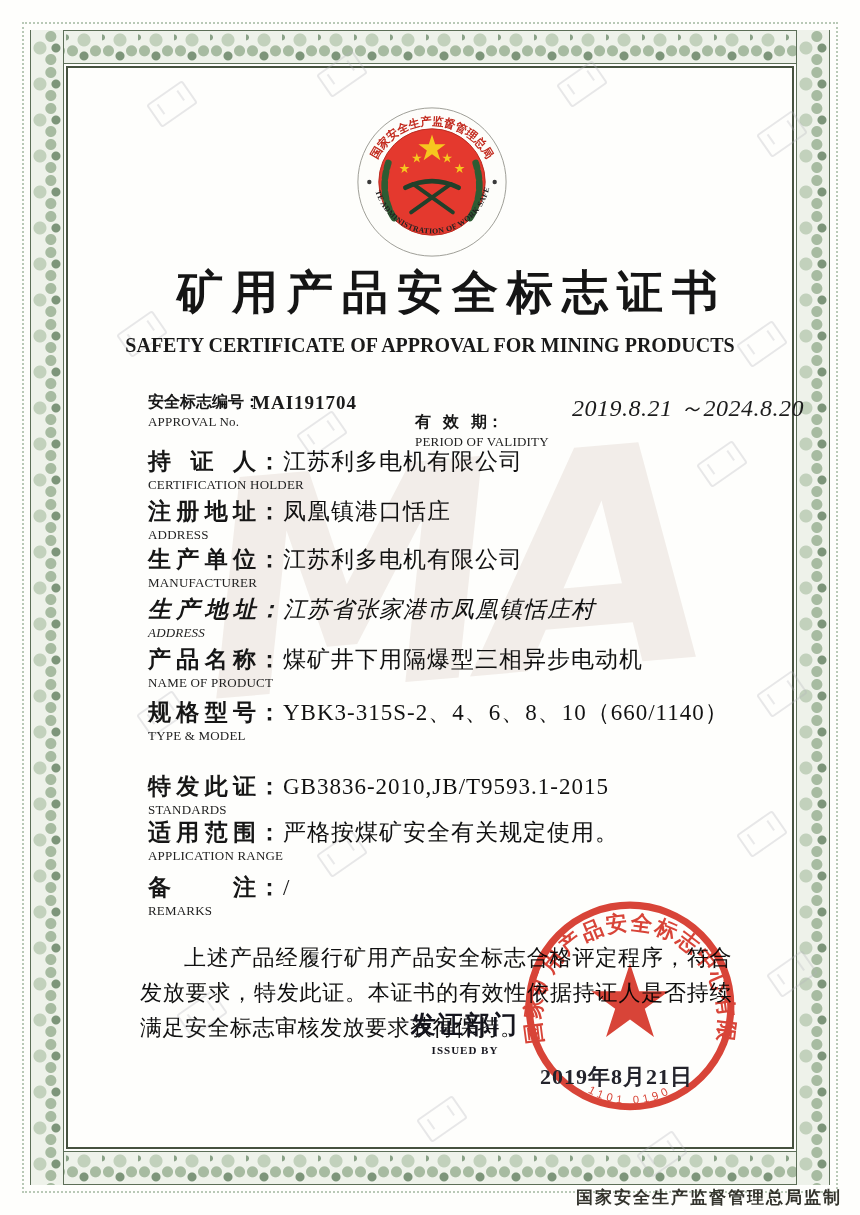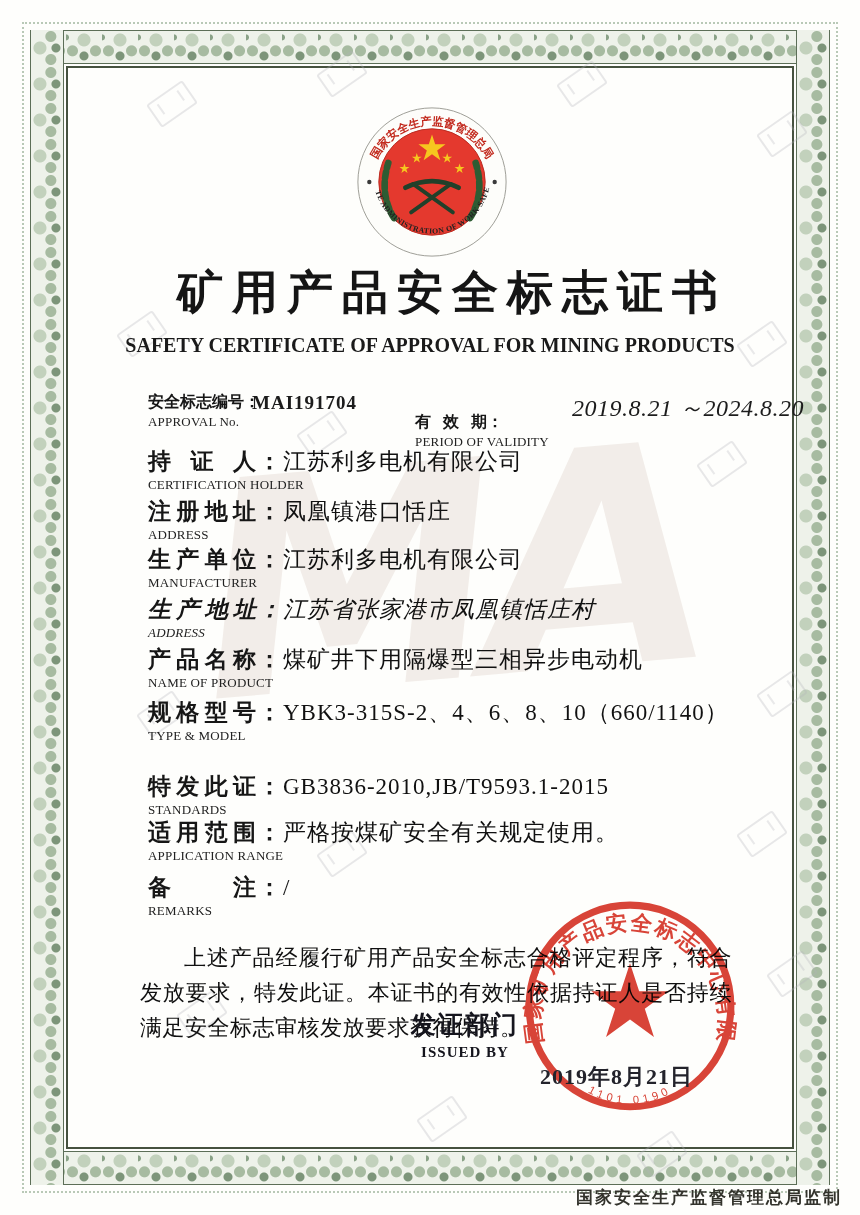--- a/index.html
+++ b/index.html
@@ -85,21 +85,21 @@
   .m7{margin-bottom:0px;} .m8{margin-bottom:9px;}
 
   
   .statement{
     position:absolute; left:140px; top:940px; width:592px; z-index:3;
     font-size:22px; line-height:35px; text-indent:2em; color:#101010;
     text-align:justify; letter-spacing:0.5px;
   }
   .issued{position:absolute; left:400px; top:1008px; width:130px; text-align:center; z-index:3;}
   .issued .cn{font-size:25px; font-weight:700; letter-spacing:2px; color:#15151d;}
-  .issued .en{font-size:15px; font-weight:700; letter-spacing:1px; color:#15151d; margin-top:3px;}
+  .issued .en{font-size:11px; font-weight:700; letter-spacing:1px; color:#15151d; margin-top:3px;}
   .issue-date{position:absolute; left:540px; top:1062px; z-index:5; font-size:22px; font-weight:600;
       color:#23232b; letter-spacing:1px; white-space:nowrap;}
 
   
   .seal{position:absolute; left:520px; top:898px; width:220px; height:220px; z-index:4;
         mix-blend-mode:multiply; opacity:0.92;}
 
   
   .footer{position:absolute; right:18px; top:1186px; z-index:2; font-size:17px; font-weight:600;
       letter-spacing:2px; color:#33332c; white-space:nowrap;}

